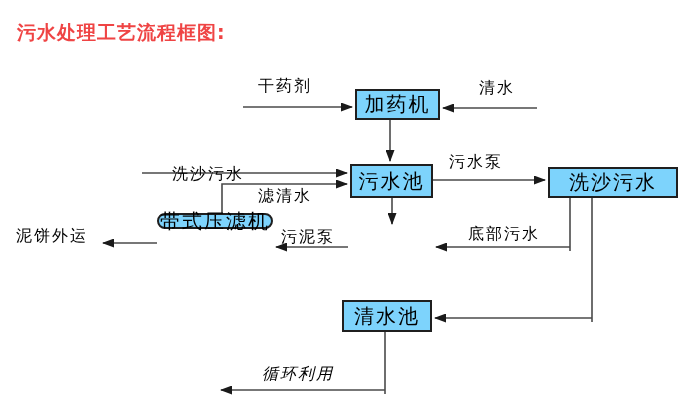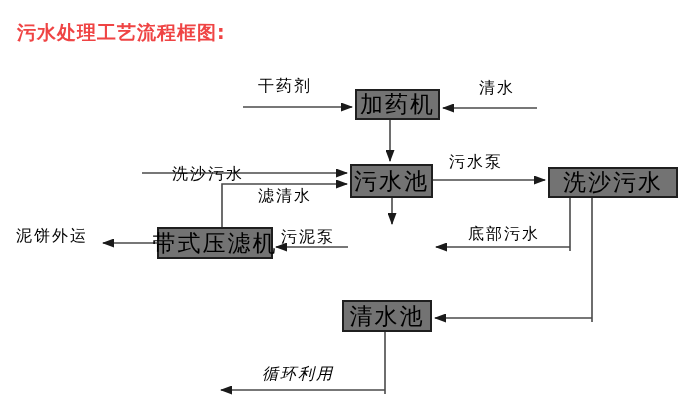--- a/index.html
+++ b/index.html
@@ -6,23 +6,23 @@
   #stage{
     position:relative;width:700px;height:420px;background:#ffffff;
     font-family:"DejaVu Sans","Liberation Sans",sans-serif;overflow:hidden;
   }
   #flow-svg{position:absolute;left:0;top:0;width:700px;height:420px;}
   .title{
     position:absolute;left:17px;top:20px;font-size:19px;font-weight:bold;
     color:#ef4444;letter-spacing:1px;white-space:nowrap;
   }
   .node{
-    position:absolute;box-sizing:border-box;border:2px solid #1f1f1f;background:#737373;
+    position:absolute;box-sizing:border-box;border:2px solid #1f1f1f;background:#7dd3fc;
     display:flex;align-items:center;justify-content:center;
-    font-size:23px;color:#000;letter-spacing:2px;white-space:nowrap;
+    font-size:20px;color:#000;letter-spacing:2px;white-space:nowrap;
   }
   .lbl{
     position:absolute;font-size:16px;color:#000;letter-spacing:2px;white-space:nowrap;
     background:transparent;
   }
 </style>
 </head>
 <body>
 
 <div id="stage">
@@ -56,21 +56,21 @@
 
   <div class="node" style="left:355px;top:89px;width:85px;height:31px;">
     <span>加药机</span>
   </div>
   <div class="node" style="left:350px;top:164px;width:83px;height:34px;">
     <span>污水池</span>
   </div>
   <div class="node" style="left:548px;top:167px;width:130px;height:31px;">
     <span>洗沙污水</span>
   </div>
-  <div class="node" style="left:157px;top:227px;width:116px;height:32px;">
+  <div class="node" style="left:157px;top:213px;width:116px;height:16px;border-radius:14px;">
     <span>带式压滤机</span>
   </div>
   <div class="node" style="left:342px;top:300px;width:90px;height:32px;">
     <span>清水池</span>
   </div>
 
   <div class="lbl" style="left:258px;top:76px;">干药剂</div>
   <div class="lbl" style="left:479px;top:78px;">清水</div>
   <div class="lbl" style="left:172px;top:164px;">洗沙污水</div>
   <div class="lbl" style="left:258px;top:186px;">滤清水</div>

